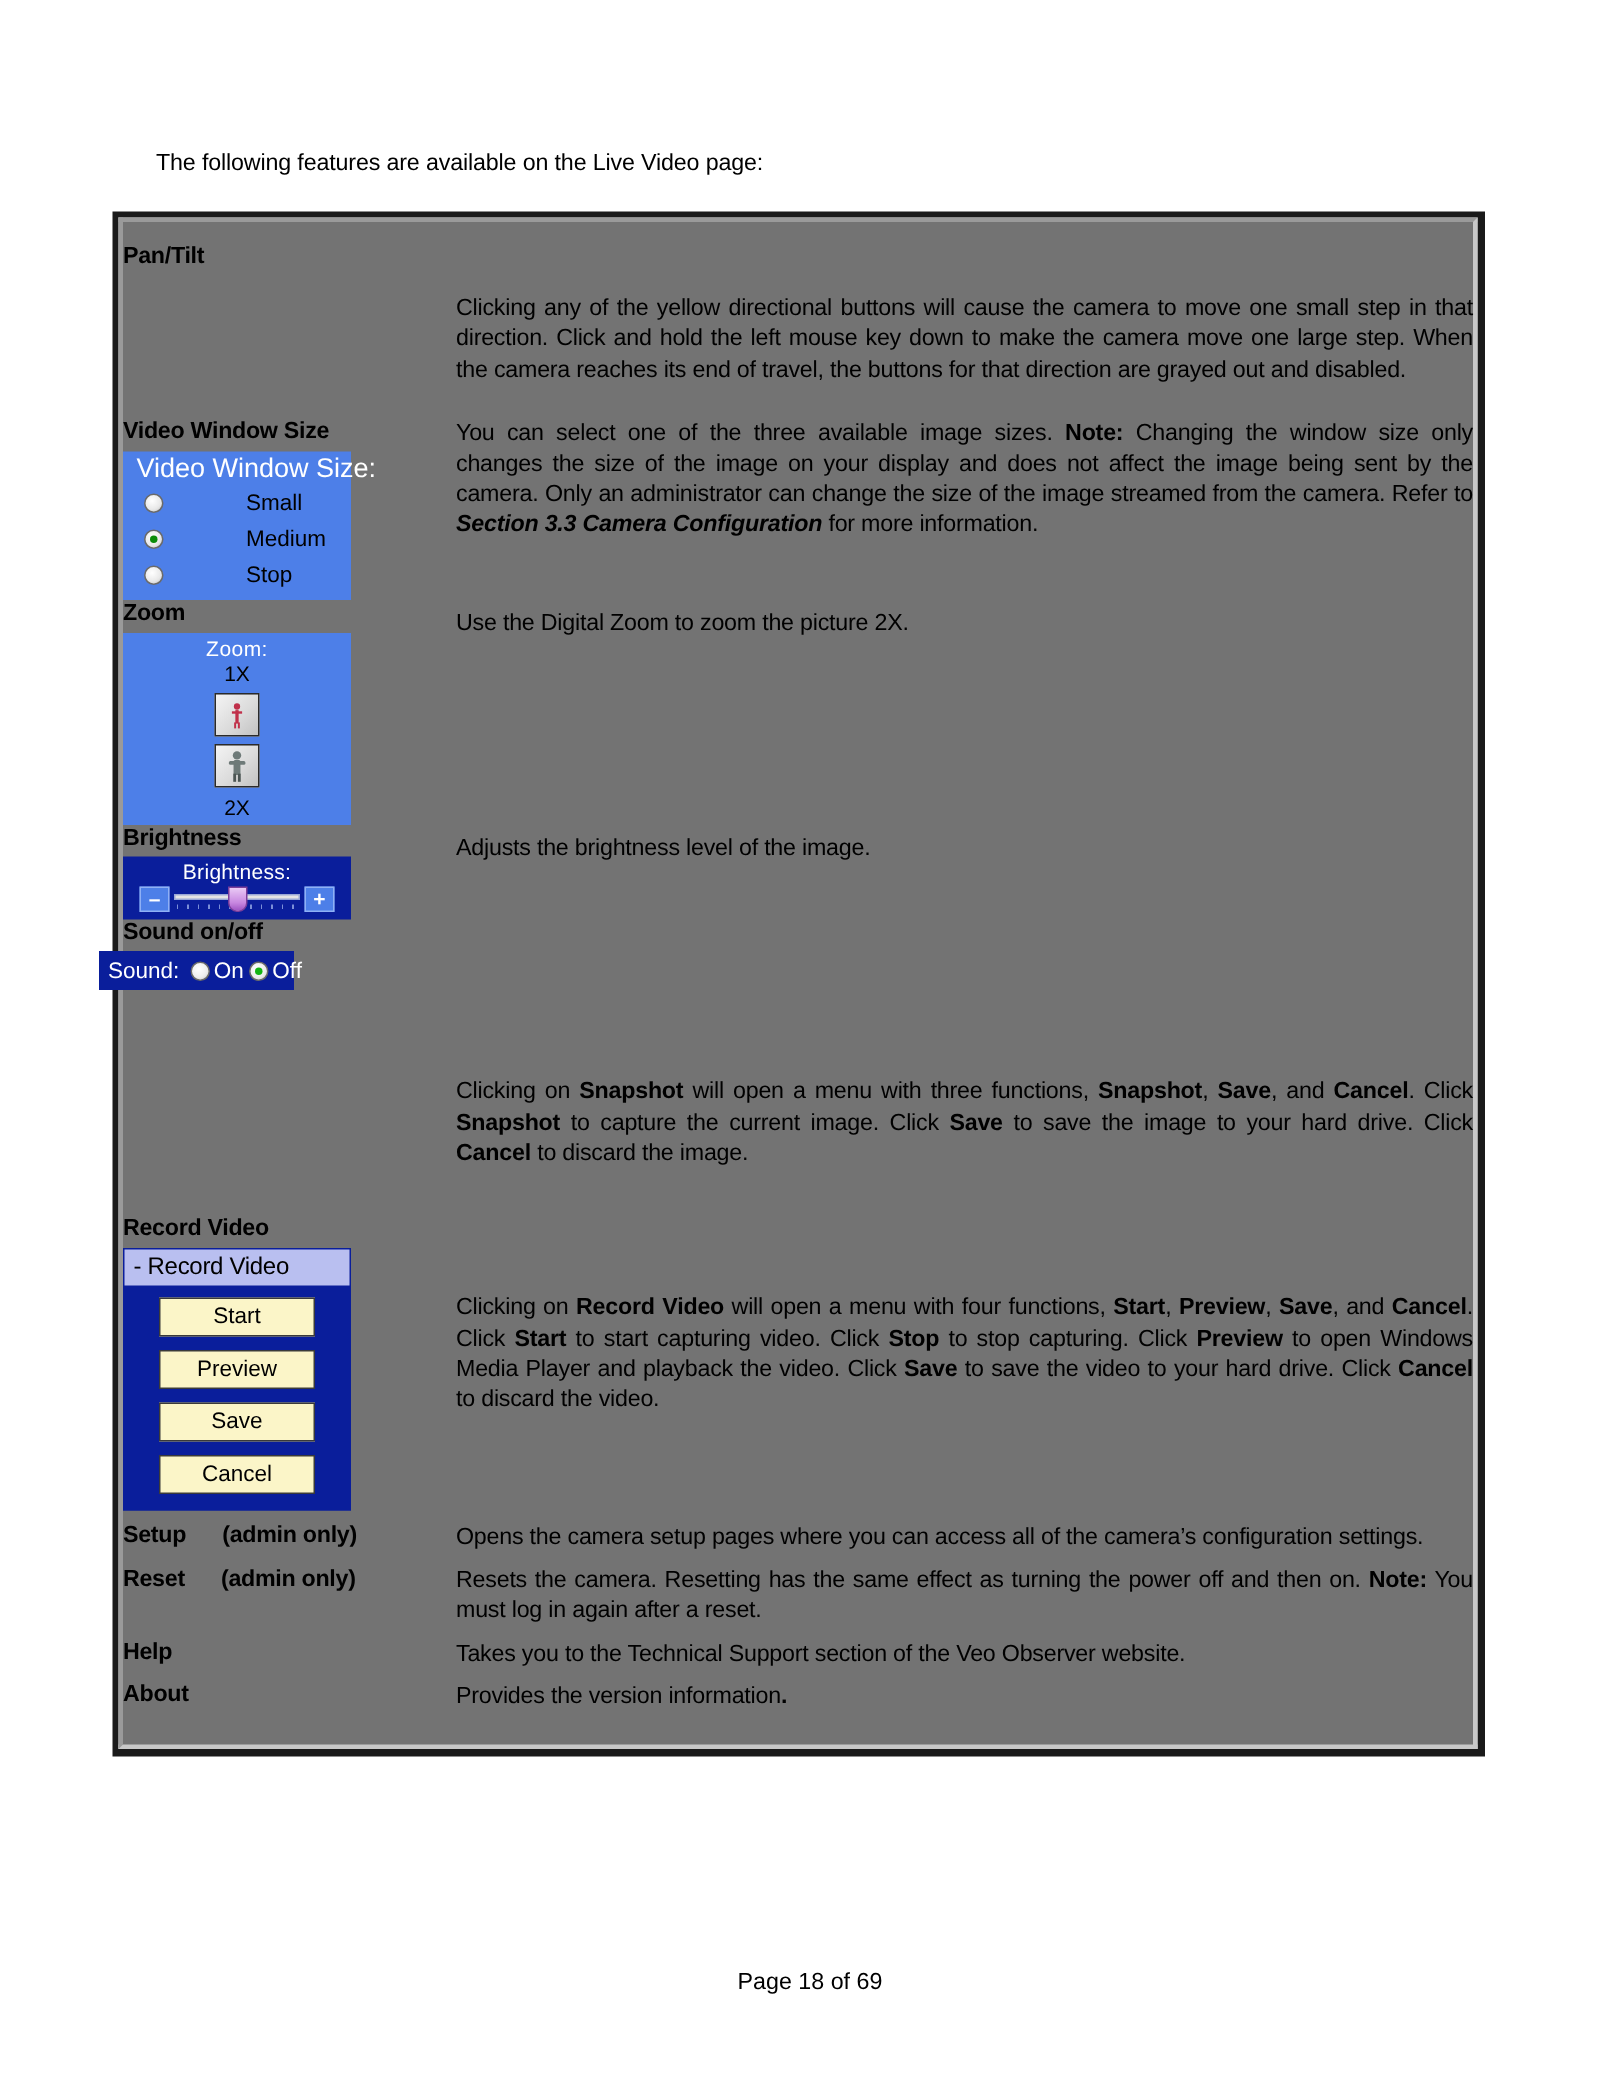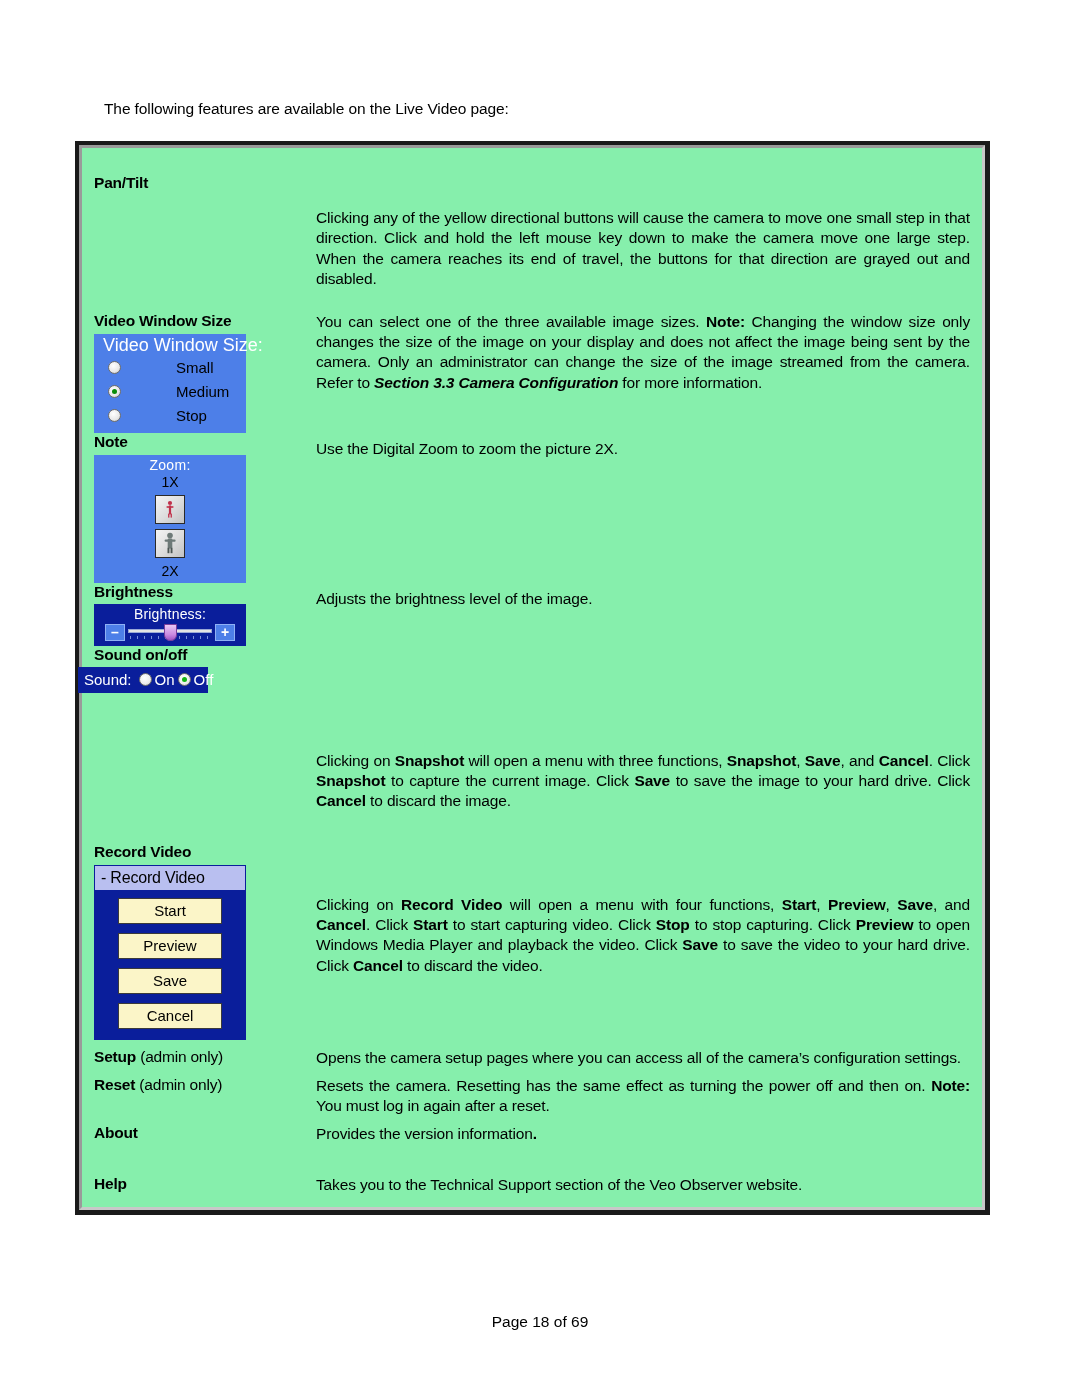--- a/index.html
+++ b/index.html
@@ -37,44 +37,44 @@
     border-bottom-width: 5px;
     background: #ffffff;
     box-sizing: border-box;
   }
   .feature-table-inner {
     border: 3px solid #a8a8a8;
     border-top-color: #9a9a9a;
     border-left-color: #9a9a9a;
     border-right-color: #c8c8c8;
     border-bottom-color: #c8c8c8;
-    background: #86efac;
-    box-sizing: border-box;
-    padding: 12px;
+    background: #737373;
+    box-sizing: border-box;
+    padding: 0;
   }
   table.rows {
     border-collapse: collapse;
     width: 100%;
     table-layout: fixed;
   }
   table.rows td {
     vertical-align: top;
     padding: 0;
     border: 0;
   }
   td.label-col { width: 222px; padding-left: 22px; }
   td.desc-col  { padding-left: 4px; padding-right: 14px; }
 
   .lbl {
     font-size: 15.5px;
     font-weight: bold;
     letter-spacing: -0.2px;
     white-space: nowrap;
   }
-  .lbl .normal { font-weight: normal; }
+  .lbl .normal { font-weight: bold; margin-left: 20px; }
 
   .desc {
     font-size: 15.5px;
     line-height: 20.4px;
     text-align: justify;
     letter-spacing: -0.15px;
   }
 
   
   .vws-widget {
@@ -341,21 +341,21 @@
             </div>
           </div>
         </td>
         <td class="desc-col">
           <div class="desc"><span>You can select one of the three available image sizes. </span><span style="font-weight: bold;">Note:</span><span> Changing the window size only changes the size of the image on your display and does not affect the image being sent by the camera. Only an administrator can change the size of the image streamed from the camera. Refer to </span><span style="font-weight: bold; font-style: italic;">Section 3.3 Camera Configuration</span><span> for more information.</span></div>
         </td>
       </tr>
 
       <tr>
         <td class="label-col">
-          <div class="lbl">Note</div>
+          <div class="lbl">Zoom</div>
           <div class="zoom-widget">
             <div class="zoom-title">Zoom:</div>
             <div class="zoom-body">
               <span class="zoom-lbl">1X</span>
               <span class="zoom-btn">
                 <svg width="16" height="22" viewBox="0 0 16 22" aria-hidden="true">
                   <circle cx="8" cy="5" r="2.1" fill="#c0304a"></circle>
                   <rect x="6.9" y="7.4" width="2.2" height="9" fill="#c0304a"></rect>
                   <rect x="4.6" y="8.2" width="6.8" height="1.6" fill="#c0304a"></rect>
                   <rect x="6.1" y="15.6" width="1.3" height="4" fill="#c0304a"></rect>
@@ -464,38 +464,38 @@
           <div class="lbl"><span>Reset</span><span class="normal"> (admin only)</span></div>
         </td>
         <td class="desc-col">
           <div style="height:8px"></div>
           <div class="desc"><span>Resets the camera. Resetting has the same effect as turning the power off and then on. </span><span style="font-weight: bold;">Note:</span><span> You must log in again after a reset.</span></div>
         </td>
       </tr>
 
       <tr class="simple-row">
         <td class="label-col">
+          <div style="height:9px"></div>
+          <div class="lbl">Help</div>
+        </td>
+        <td class="desc-col">
+          <div style="height:9px"></div>
+          <div class="desc"><span>Takes you to the Technical Support section of the Veo Observer website.</span></div>
+        </td>
+      </tr>
+
+      <tr class="simple-row">
+        <td class="label-col">
           <div style="height:7px"></div>
           <div class="lbl">About</div>
           <div style="height:24px"></div>
         </td>
         <td class="desc-col">
           <div style="height:7px"></div>
           <div class="desc"><span>Provides the version information</span><span style="font-weight: bold;">.</span></div>
-        </td>
-      </tr>
-
-      <tr class="simple-row">
-        <td class="label-col">
-          <div style="height:9px"></div>
-          <div class="lbl">Help</div>
-        </td>
-        <td class="desc-col">
-          <div style="height:9px"></div>
-          <div class="desc"><span>Takes you to the Technical Support section of the Veo Observer website.</span></div>
         </td>
       </tr>
 
     </tbody>
       </table>
   </div>
 </div>
 
 <div class="footer">Page 18 of 69</div>
 

